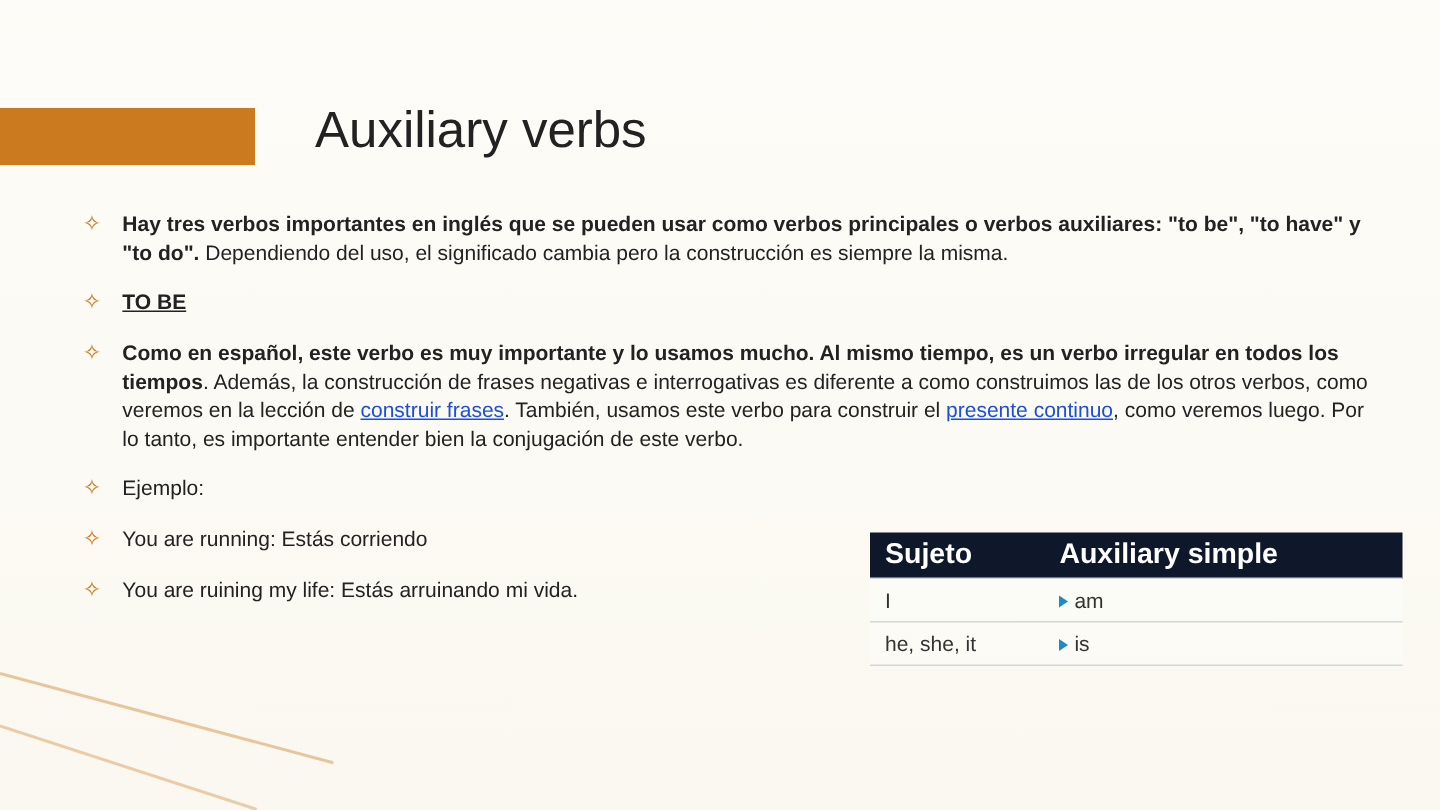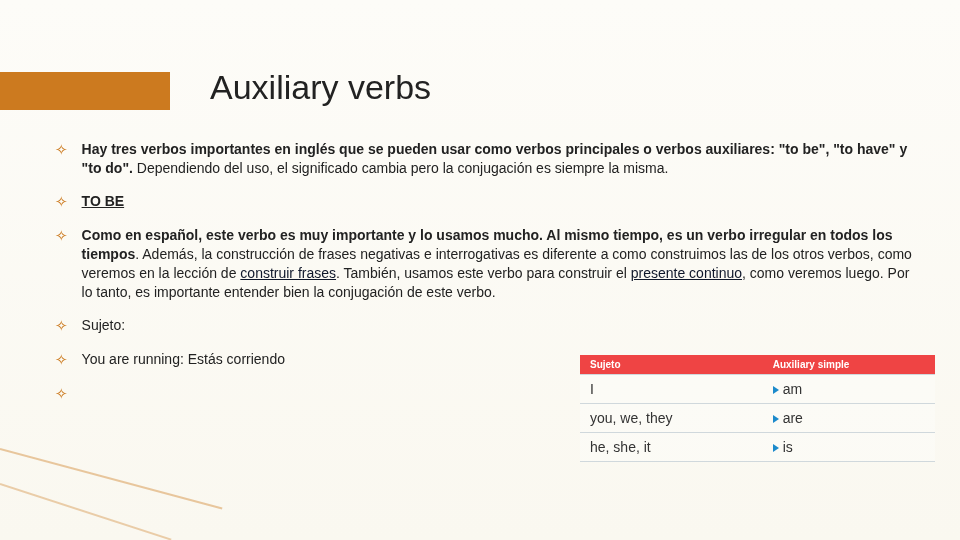--- a/index.html
+++ b/index.html
@@ -42,47 +42,47 @@
     color: #222;
   }
   .bullet {
     color: #cc7a1f;
     font-size: 15px;
     margin-right: 14px;
     flex-shrink: 0;
     line-height: 1.35;
   }
   .linklike {
-    color: #0f172a;
+    color: #1d4ed8;
     text-decoration: underline;
   }
   .underline-bold {
     text-decoration: underline;
     font-weight: 700;
     text-align: center;
   }
   .table-wrap {
     position: absolute;
     top: 355px;
     left: 580px;
     width: 355px;
     font-size: 14px;
   }
   table {
     width: 100%;
     border-collapse: collapse;
   }
   th {
-    background: #ef4444;
+    background: #0f172a;
     color: #fff;
     font-weight: 700;
     text-align: left;
     padding: 4px 10px;
     border-bottom: 1px solid #d0d8dc;
-    font-size: 10px;
+    font-size: 19px;
   }
   td {
     padding: 6px 10px;
     border-bottom: 1px solid #d0d8dc;
     color: #333;
     font-size: 14px;
     background: rgba(255,255,255,0.3);
   }
   .play {
     display: inline-block;
@@ -117,61 +117,58 @@
 </head>
 <body>
 
 <div class="topbar"></div>
 
 <h1 class="title">Auxiliary verbs</h1>
 
 <div class="content">
     <div class="item">
       <span class="bullet">✧</span>
-      <div><span style="font-weight: 700;">Hay tres verbos importantes en inglés que se pueden usar como verbos principales o verbos auxiliares: "to be", "to have" y "to do".</span><span> Dependiendo del uso, el significado cambia pero la conjugación es siempre la misma.</span></div>
+      <div><span style="font-weight: 700;">Hay tres verbos importantes en inglés que se pueden usar como verbos principales o verbos auxiliares: "to be", "to have" y "to do".</span><span> Dependiendo del uso, el significado cambia pero la construcción es siempre la misma.</span></div>
     </div>
     <div class="item">
       <span class="bullet">✧</span>
       <div><span class="underline-bold">TO BE</span></div>
     </div>
     <div class="item">
       <span class="bullet">✧</span>
       <div><span style="font-weight: 700;">Como en español, este verbo es muy importante y lo usamos mucho. Al mismo tiempo, es un verbo irregular en todos los tiempos</span><span>. Además, la construcción de frases negativas e interrogativas es diferente a como construimos las de los otros verbos, como veremos en la lección de </span><span class="linklike">construir frases</span><span>. También, usamos este verbo para construir el </span><span class="linklike">presente continuo</span><span>, como veremos luego. Por lo tanto, es importante entender bien la conjugación de este verbo.</span></div>
     </div>
     <div class="item">
       <span class="bullet">✧</span>
-      <div><span>Sujeto:</span></div>
+      <div><span>Ejemplo:</span></div>
     </div>
     <div class="item">
       <span class="bullet">✧</span>
       <div><span>You are running: Estás corriendo</span></div>
     </div>
     <div class="item">
       <span class="bullet">✧</span>
+      <div><span>You are ruining my life: Estás arruinando mi vida.</span></div>
     </div>
   </div>
 
 <div class="table-wrap">
   <table>
     <thead>
         <tr>
           <th>Sujeto</th>
           <th>Auxiliary simple</th>
         </tr>
       </thead>
     <tbody>
         <tr>
           <td><span>I</span></td>
           <td><span class="play"></span><span>am</span></td>
         </tr>
         <tr>
-          <td><span>you, we, they</span></td>
-          <td><span class="play"></span><span>are</span></td>
-        </tr>
-        <tr>
           <td><span>he, she, it</span></td>
           <td><span class="play"></span><span>is</span></td>
         </tr>
       </tbody>
   </table>
 </div>
 
 <div class="deco-line"></div>
 <div class="deco-line2"></div>
 

